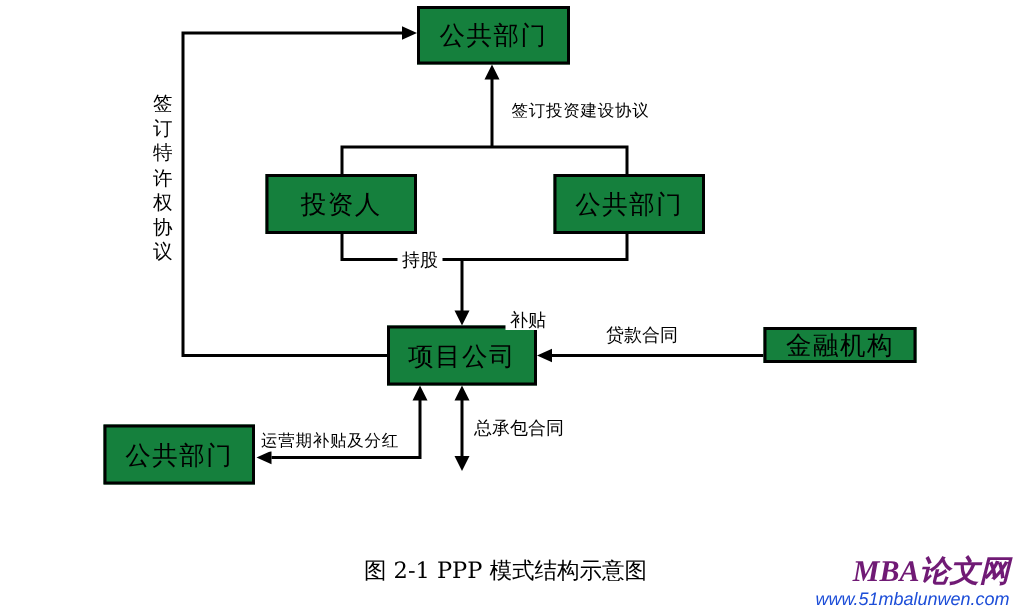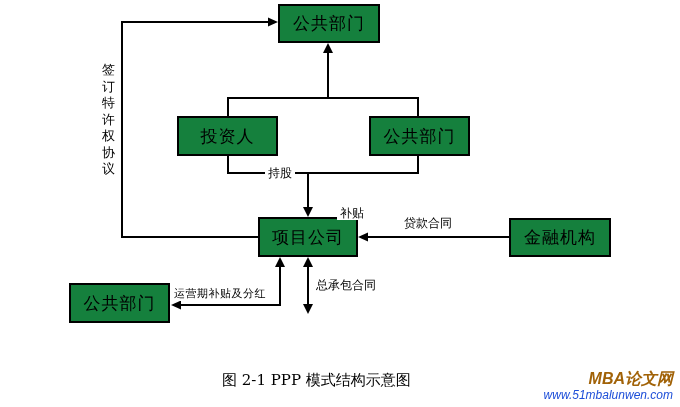--- a/index.html
+++ b/index.html
@@ -34,45 +34,47 @@
     width:16px;
     font-size:13px;
     line-height:16.5px;
     word-break:break-all;
     text-align:right;
     background:#ffffff;
   }
   #caption{
     position:absolute;
     left:222px;top:371px;width:230px;
+    text-align:center;
     font-size:15px;
     white-space:nowrap;
   }
   #watermark{
     position:absolute;right:7px;top:371px;
     text-align:right;
     font-family:"Liberation Sans","DejaVu Sans",sans-serif;
     font-style:italic;
     line-height:1;
   }
   #watermark-brand{
-    font-size:16px;font-weight:bold;color:#a16207;
+    font-size:20px;font-weight:bold;color:#701a75;
     display:block;
+    font-family:Liberation Serif, serif;
   }
   #watermark-url{
     font-size:12px;color:#1d4ed8;
     display:block;margin-top:2px;
   }
 
   
   #box-public-top   {left:278px;top:4px;  width:102px;height:39px;}
   #box-investor     {left:177px;top:116px;width:101px;height:40px;}
   #box-public-mid   {left:369px;top:116px;width:101px;height:40px;}
   #box-project      {left:258px;top:217px;width:100px;height:40px;}
-  #box-financial    {left:509px;top:218px;width:102px;height:39px;}
+  #box-financial    {left:509px;top:218px;width:102px;height:24px;}
   #box-public-bottom{left:69px; top:283px;width:101px;height:40px;}
   #box-contractor   {left:252px;top:314px;width:113px;height:39px;letter-spacing:0;}
 
   
   #label-concession {left:99px; top:62px;}
   #label-investment {left:341px;top:67px;}
   #label-shareholding{left:265px;top:166px;}
   #label-subsidy    {left:337px;top:166px;margin-top:40px;}
   #label-loan       {left:404px;top:216px;}
   #label-operation  {left:174px;top:287px;}
@@ -109,20 +111,21 @@
   </svg>
 
   <div class="dbox" id="box-public-top">公共部门</div>
   <div class="dbox" id="box-investor">投资人</div>
   <div class="dbox" id="box-public-mid">公共部门</div>
   <div class="dbox" id="box-project">项目公司</div>
   <div class="dbox" id="box-financial">金融机构</div>
   <div class="dbox" id="box-public-bottom">公共部门</div>
 
   <div id="label-concession">签订特许权协议</div>
+  <div class="elabel small" id="label-investment">签订投资建设协议</div>
   <div class="elabel online" id="label-shareholding">持股</div>
   <div class="elabel online" id="label-subsidy">补贴</div>
   <div class="elabel" id="label-loan">贷款合同</div>
   <div class="elabel small" id="label-operation">运营期补贴及分红</div>
   <div class="elabel" id="label-general">总承包合同</div>
 
   <div id="caption">图 2-1 PPP 模式结构示意图</div>
 
   <div id="watermark">
     <span id="watermark-brand">MBA论文网</span>

